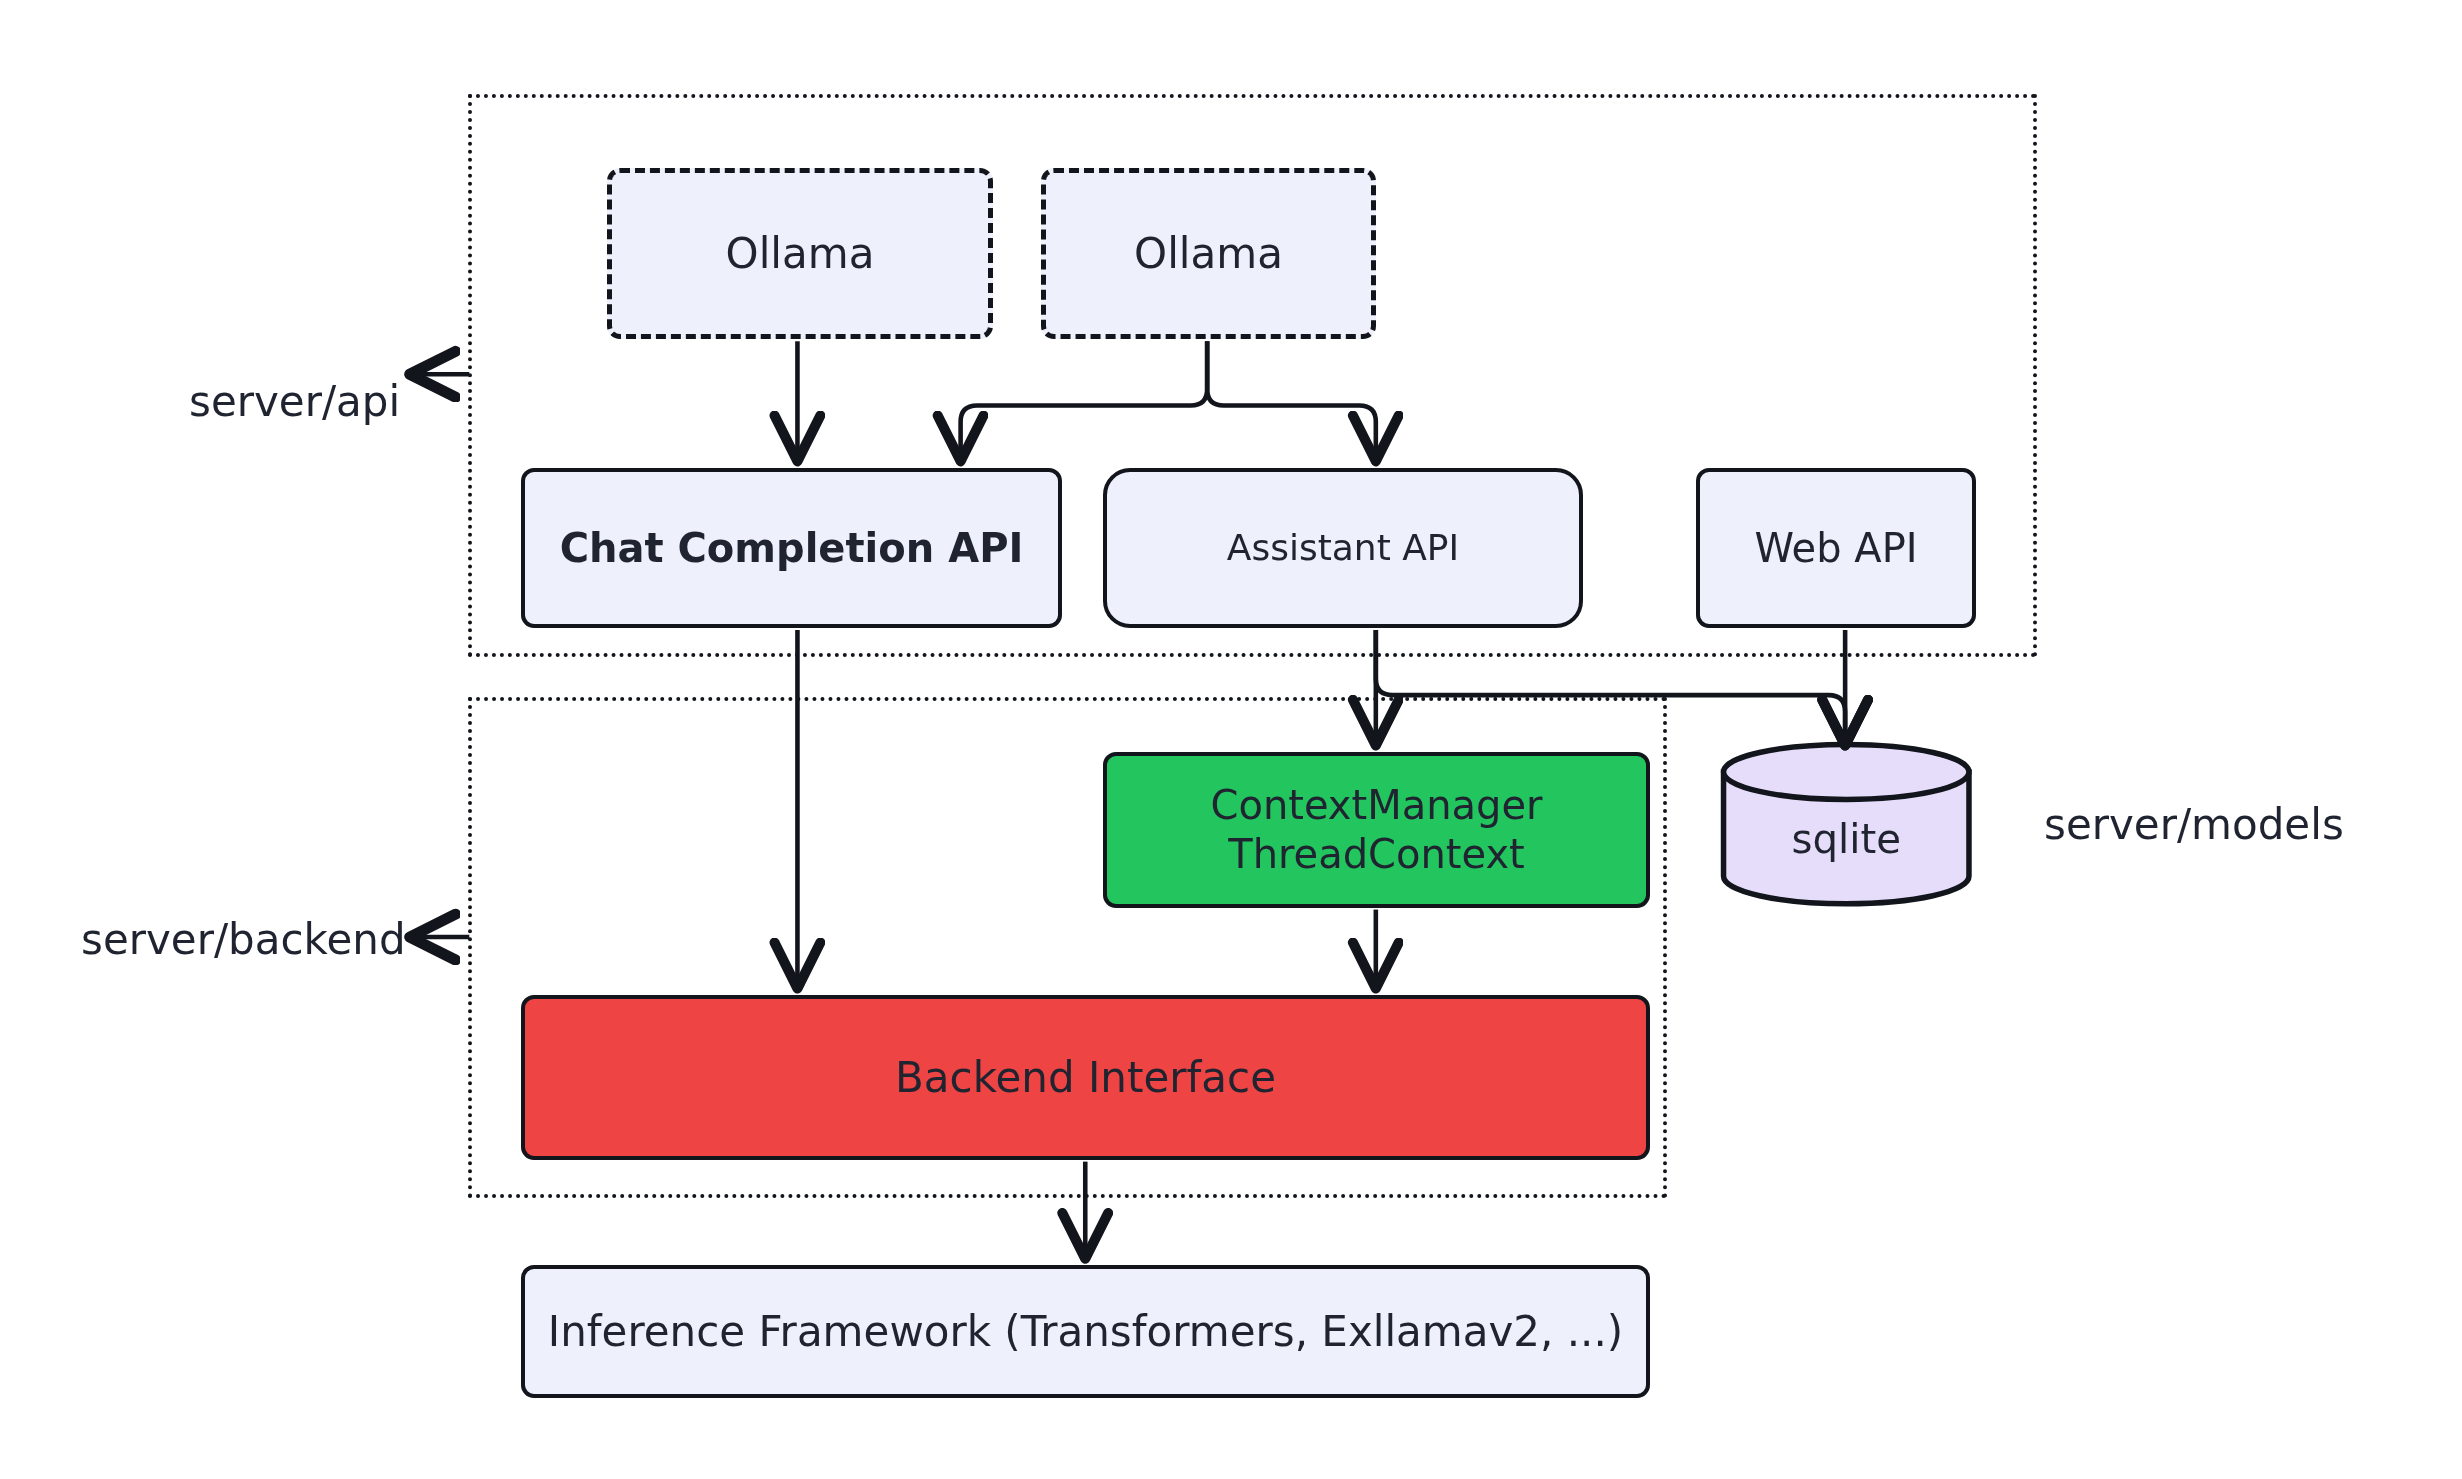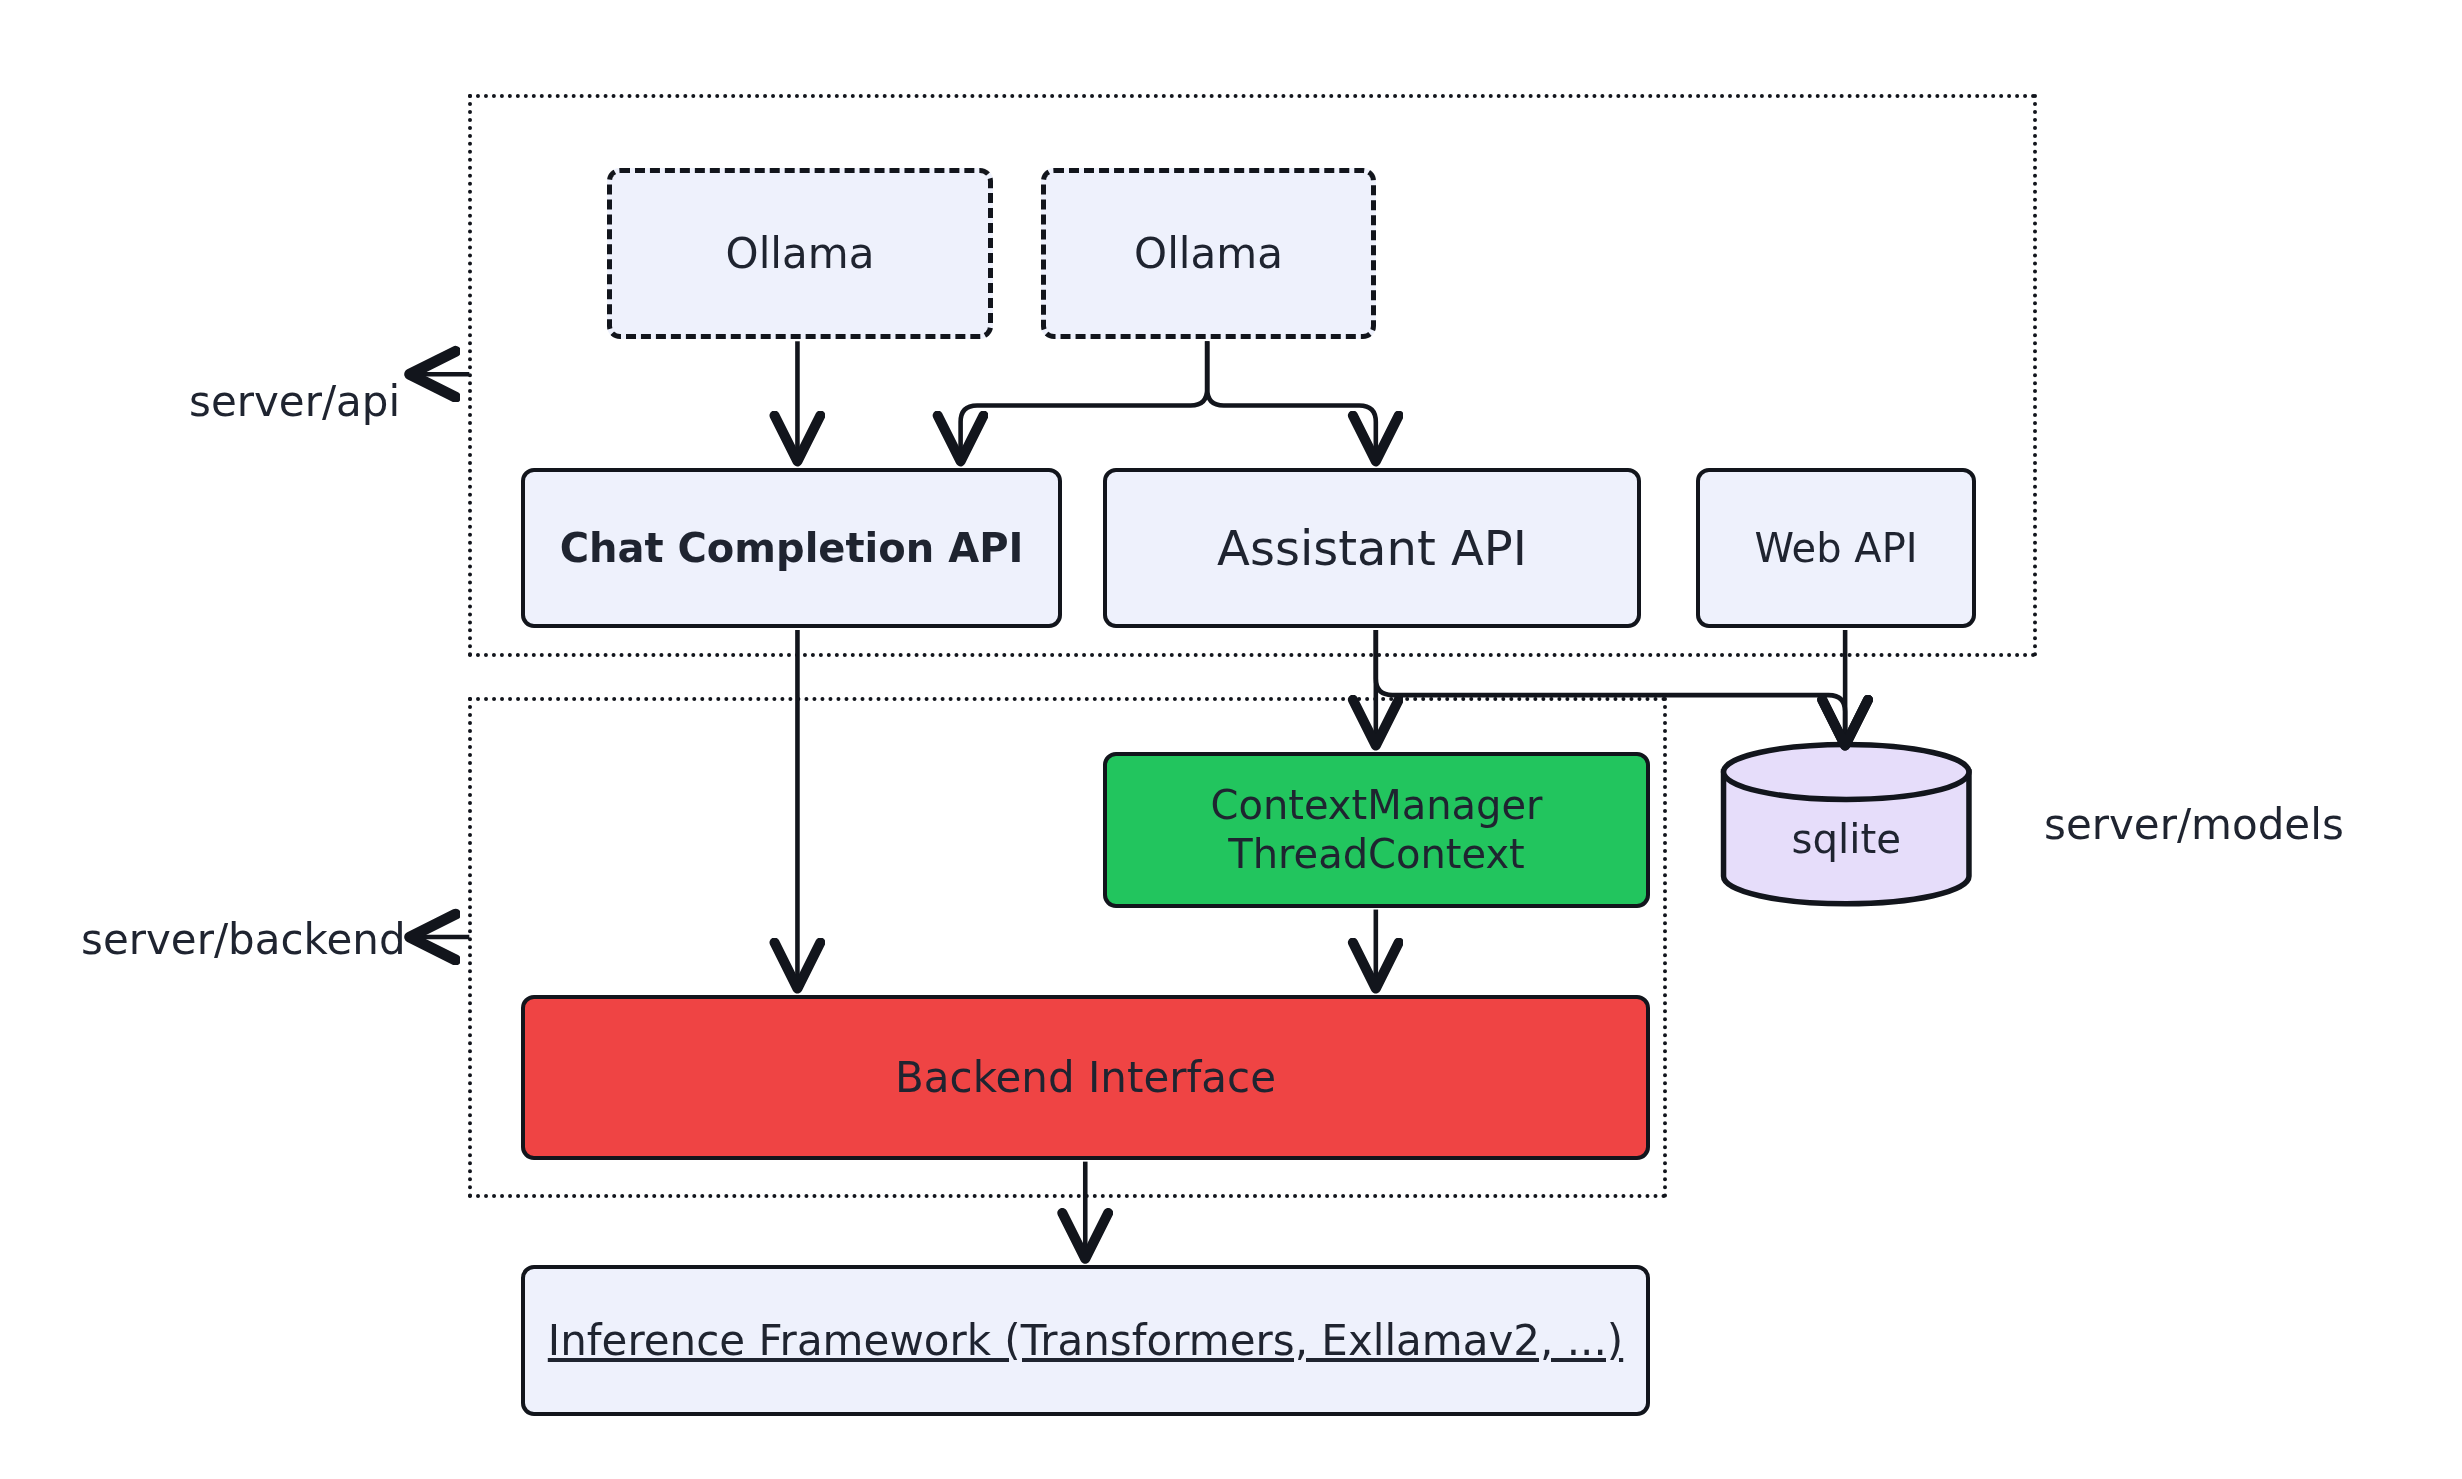--- a/index.html
+++ b/index.html
@@ -37,38 +37,38 @@
   </div>
 
   <div class="node dashed" style="left:1041px;top:168px;width:335px;height:171px;font-size:42px;">
     <span>Ollama</span>
   </div>
 
   <div class="node" style="left:521px;top:468px;width:541px;height:160px;font-size:40px;font-weight:bold;">
     <span>Chat Completion API</span>
   </div>
 
-  <div class="node" style="left:1103px;top:468px;width:538px;height:160px;font-size:48px;">
+  <div class="node" style="left:1103px;top:468px;width:480px;height:160px;font-size:36px;border-radius:27px;">
     <span>Assistant API</span>
   </div>
 
   <div class="node" style="left:1696px;top:468px;width:280px;height:160px;font-size:40px;">
     <span>Web API</span>
   </div>
 
   <div class="node green" style="left:1103px;top:752px;width:547px;height:156px;font-size:40px;">
     <span style="white-space:pre-line;">ContextManager
 ThreadContext</span>
   </div>
 
   <div class="node cream" style="left:521px;top:995px;width:1129px;height:165px;font-size:42px;">
     <span>Backend Interface</span>
   </div>
 
-  <div class="node" style="left:521px;top:1265px;width:1129px;height:151px;font-size:42px;text-decoration:underline;">
+  <div class="node" style="left:521px;top:1265px;width:1129px;height:133px;font-size:42px;">
     <span>Inference Framework (Transformers, Exllamav2, ...)</span>
   </div>
 
   <svg style="position:absolute;left:1718px;top:739px;width:262px;height:174px;overflow:visible;" viewBox="0 0 286 190" width="262" height="174">
     <defs>
       <clipPath id="cylclip">
           <rect x="0" y="0" width="286" height="190"></rect>
         </clipPath>
     </defs>
     <g clip-path="url(#cylclip)">

